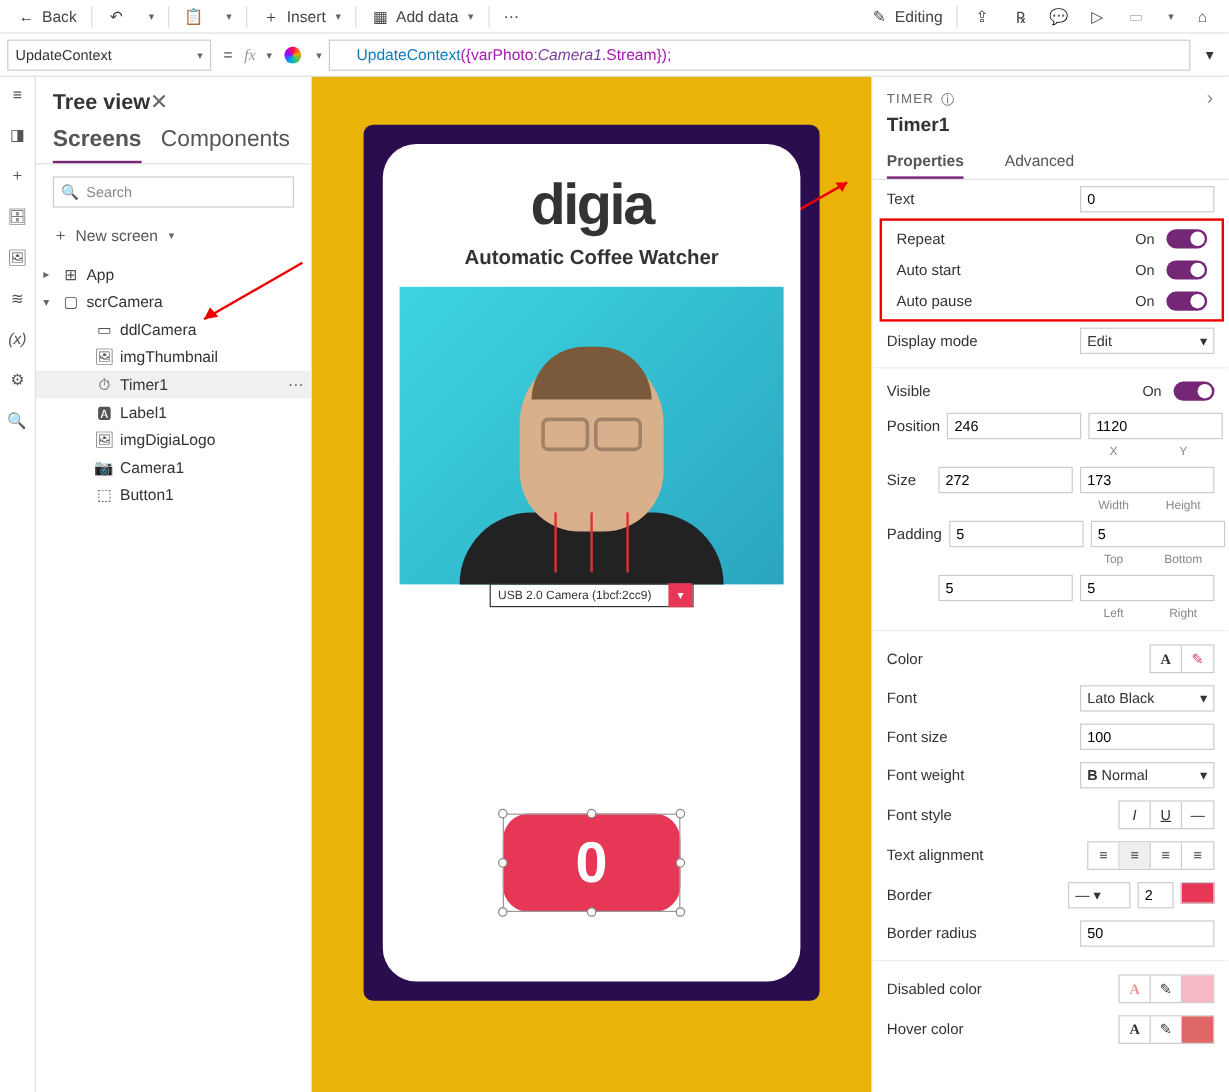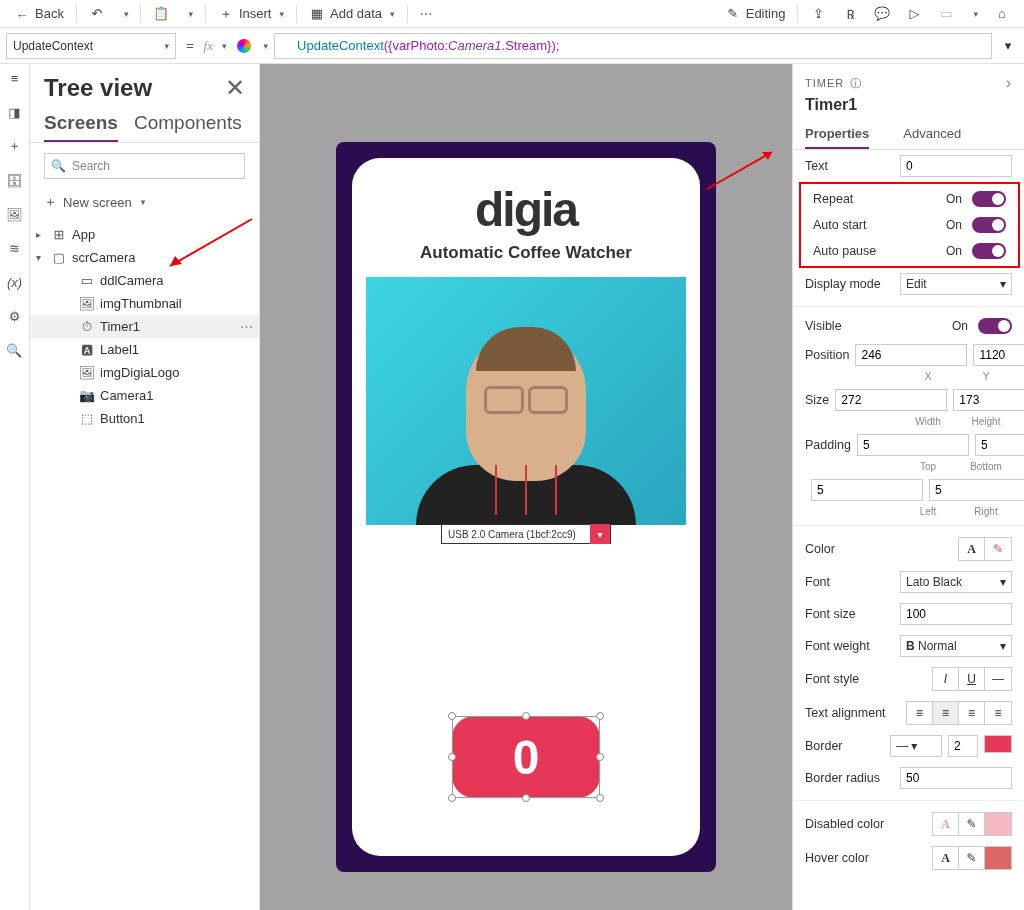--- a/index.html
+++ b/index.html
@@ -25,37 +25,37 @@
 .formula-input .f3 { color: #a21caf; }
 .formula-expand { width: 20px; display:flex; align-items:center; justify-content:center; }
 
 
 .main { display: flex; height: calc(910px - 64px); }
 .leftrail { width: 30px; border-right: 1px solid #e1e1e1; display: flex; flex-direction: column; align-items: center; padding-top: 6px; gap: 18px; color:#555; }
 .leftrail .ic { width:16px; height:16px; display:flex; align-items:center; justify-content:center; cursor:pointer; }
 
 
 .treeview { width: 230px; border-right: 1px solid #e1e1e1; display:flex; flex-direction:column; }
-.treeview h2 { font-size: 24px; font-weight: 600; padding: 10px 14px 4px; display:flex; justify-content:space-between; align-items:center;}
+.treeview h2 { font-size: 18px; font-weight: 600; padding: 10px 14px 4px; display:flex; justify-content:flex-start; align-items:center;}
 .tv-tabs { display:flex; gap: 16px; padding: 6px 14px 0; border-bottom:1px solid #e1e1e1; }
 .tv-tab { padding-bottom: 6px; font-size: 19px; color:#555; cursor:pointer; }
 .tv-tab.active { border-bottom: 2px solid #742774; font-weight:600; }
 .tv-search { margin: 10px 14px; height: 26px; border:1px solid #ccc; display:flex; align-items:center; padding:0 6px; gap:6px; color:#888; font-size:12px;}
 .tv-newscreen { padding: 4px 14px 8px; color:#555; font-size:13px; display:flex; align-items:center; gap:6px;}
 .tree { padding: 4px 0; overflow:auto; flex:1; }
 .tree-item { display:flex; align-items:center; padding: 4px 6px; gap:6px; font-size:13px; color:#333; cursor:pointer; }
 .tree-item.indent2 { padding-left: 50px; }
 .tree-item.sel { background:#f0f0f0; }
 .tree-item .iic { width:14px; height:14px; display:inline-flex; align-items:center; justify-content:center; color:#555; }
 .tree-item .chev { width:10px; color:#666; font-size:10px; }
 .tree-item .more { margin-left:auto; color:#666; display:none; }
 .tree-item.sel .more { display:block; }
 
 
-.canvas { flex:1; background:#a3a3a3; display:flex; align-items:center; justify-content:center; padding-top:40px; position:relative; }
+.canvas { flex:1; background:#eab308; display:flex; align-items:flex-start; justify-content:center; padding-top:40px; position:relative; }
 .phone { width:380px; height:730px; background:#2a0d4e; border-radius:8px; padding:16px; }
 .phone-inner { width:100%; height:100%; background:#fff; border-radius:28px; display:flex; flex-direction:column; align-items:center; padding:24px 12px; position:relative; }
 .logo { font-size:48px; font-weight:700; letter-spacing:-2px; }
 .subtitle { font-weight:700; font-size:17px; margin-top:6px; }
 .cam { width:320px; height:248px; background:linear-gradient(135deg,#3dd6e0,#2aa5c0); margin-top:14px; position:relative; display:flex; align-items:center; justify-content:center; overflow:hidden;}
 .cam .head { width:120px; height:150px; background:#d9b08c; border-radius:60px 60px 50px 50px; position:relative; margin-top:10px;}
 .cam .glasses { position:absolute; top:55px; left:18px; width:84px; height:28px; display:flex; gap:4px;}
 .cam .glasses span { flex:1; border:3px solid rgba(120,100,80,0.6); border-radius:6px;}
 .cam .hair { position:absolute; top:-4px; left:10px; right:10px; height:44px; background:#7a5a3a; border-radius:50px 50px 0 0;}
 .cam .shirt { position:absolute; bottom:-20px; left:50%; transform:translateX(-50%); width:220px; height:80px; background:#222; border-radius:60px 60px 0 0;}
@@ -67,21 +67,21 @@
 .sel-handles::before { content:""; position:absolute; inset:10px; border:1px solid #999;}
 .handle { position:absolute; width:8px; height:8px; background:#fff; border:1px solid #888; border-radius:50%; }
 .h1{top:6px;left:6px}.h2{top:6px;left:50%;transform:translateX(-50%)}.h3{top:6px;right:6px}
 .h4{top:50%;left:6px;transform:translateY(-50%)}.h5{top:50%;right:6px;transform:translateY(-50%)}
 .h6{bottom:6px;left:6px}.h7{bottom:6px;left:50%;transform:translateX(-50%)}.h8{bottom:6px;right:6px}
 
 
 .arrow-canvas { position:absolute; pointer-events:none; }
 
 
-.props { width:232px; border-left:1px solid #e1e1e1; overflow:auto; }
+.props { width:298px; border-left:1px solid #e1e1e1; overflow:auto; }
 .props .phead { padding:10px 12px 4px; display:flex; align-items:center; gap:6px; font-size:11px; color:#666; letter-spacing:1px;}
 .props .phead .chev { margin-left:auto; font-size:16px; color:#888;}
 .props h3 { padding:0 12px 6px; font-size:16px; font-weight:600; }
 .ptabs { display:flex; gap:34px; padding:0 12px; border-bottom:1px solid #e1e1e1;}
 .ptab { padding:6px 0; font-size:13px; color:#555; cursor:pointer; }
 .ptab.active { border-bottom:2px solid #742774; font-weight:600; }
 .prow { display:flex; align-items:center; padding:5px 12px; font-size:12.5px; color:#333; gap:6px; }
 .prow .lab { flex:1; }
 .prow input[type=text], .prow select, .pval { height:22px; border:1px solid #ccc; padding:0 5px; font-size:12px; width:112px; }
 .pval { display:flex; align-items:center; justify-content:space-between;}

